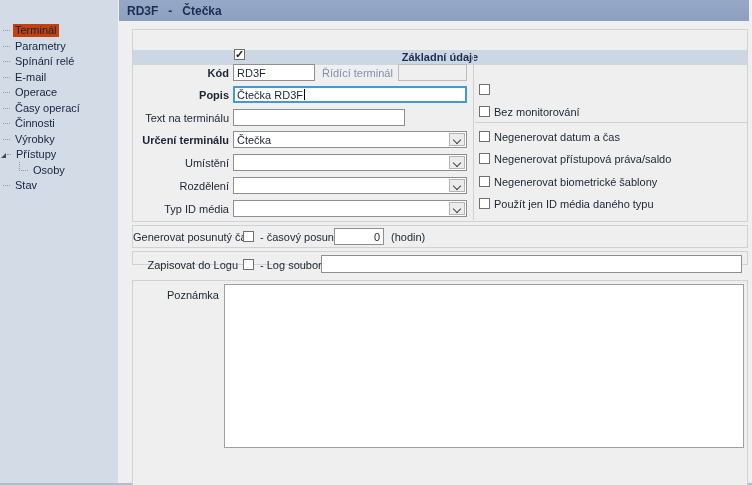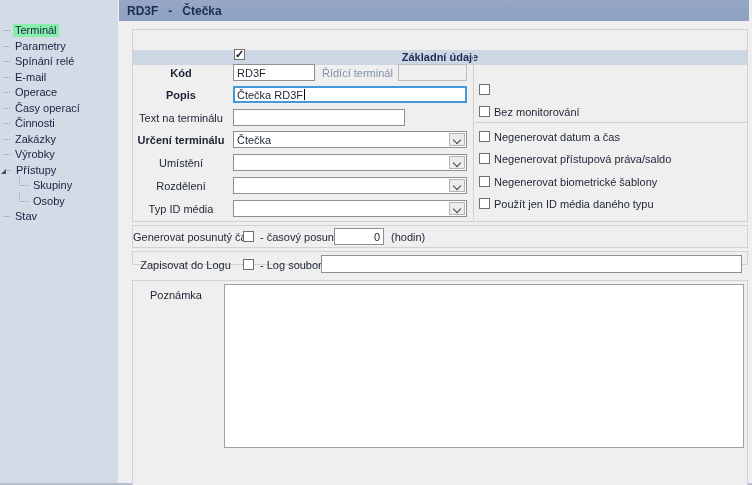--- a/index.html
+++ b/index.html
@@ -25,21 +25,21 @@
   }
   .tree-item .dash {
     width:7px; border-top:1px dotted #8e9bb0; margin-right:3px; flex:none;
   }
   .tree-item.child { padding-left:19px; }
   .tree-item.child .branch {
     width:9px; height:9px; margin-top:-8px; margin-right:3px; flex:none;
     border-left:1px dotted #8e9bb0; border-bottom:1px dotted #8e9bb0;
   }
   .tree-item .label { padding:0 2px; line-height:13px; }
-  .tree-item.selected .label { background:#86efac; }
+  .tree-item.selected .label { background:#c2410c; }
   .expander {
     position:absolute; left:1px; top:6px; width:0; height:0;
     border-bottom:5px solid #4a4a4a; border-left:5px solid transparent;
   }
 
   
   .content {
     position:absolute; left:118px; top:0; width:634px; height:483px;
     background:#efefef;
   }
@@ -69,21 +69,21 @@
   .panel3 { top:251px; height:14px; }
   .panel4 { top:280px; height:227px; }
 
   .section-header {
     position:absolute; left:0; top:0; right:0; height:15px;
     background:#ccd7e3; color:#1c2c56; font-weight:bold;
     text-align:center; line-height:15px;margin-top:20px;
   }
 
   .lbl { position:absolute; line-height:13px; white-space:nowrap; }
-  .lbl.r { text-align:center; }
+  .lbl.r { text-align:right; }
   .lbl.b { font-weight:bold; }
   .lbl.muted { color:#8291a9; }
 
   .tb {
     position:absolute; background:#ffffff; border:1px solid #8f8f8f;
     height:17px; padding:1px 3px; display:flex; align-items:center;
     overflow:hidden; white-space:nowrap; cursor:text;
   }
   .tb.focus { border:2px solid #4498d8; padding:0 2px; }
   .tb.disabled { background:#efefef; border-color:#bdbdbd; cursor:default; }
@@ -152,34 +152,26 @@
     <div class="tree-item">
         <span class="dash"></span>
         <span class="label">Časy operací</span>
       </div>
     <div class="tree-item">
         <span class="dash"></span>
         <span class="label">Činnosti</span>
       </div>
     <div class="tree-item">
         <span class="dash"></span>
-        <span class="label">Zakázky</span>
-      </div>
-    <div class="tree-item">
-        <span class="dash"></span>
         <span class="label">Výrobky</span>
       </div>
     <div class="tree-item">
         <span class="expander"></span>
         <span class="dash" style="width:4px;margin-left:4px;"></span>
         <span class="label">Přístupy</span>
-      </div>
-    <div class="tree-item child">
-        <span class="branch"></span>
-        <span class="label">Skupiny</span>
       </div>
     <div class="tree-item child">
         <span class="branch"></span>
         <span class="label">Osoby</span>
       </div>
     <div class="tree-item">
         <span class="dash"></span>
         <span class="label">Stav</span>
       </div>
   </div>

